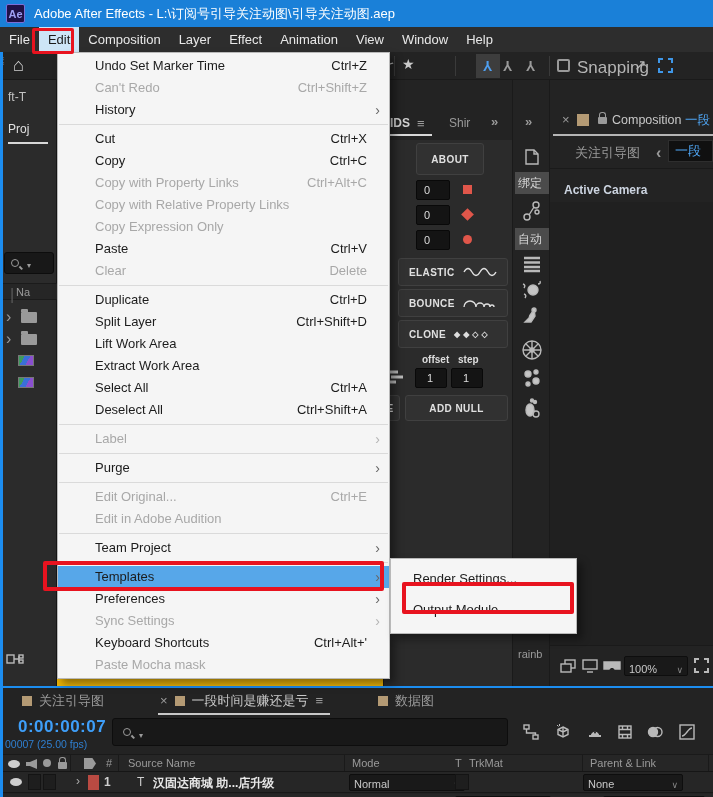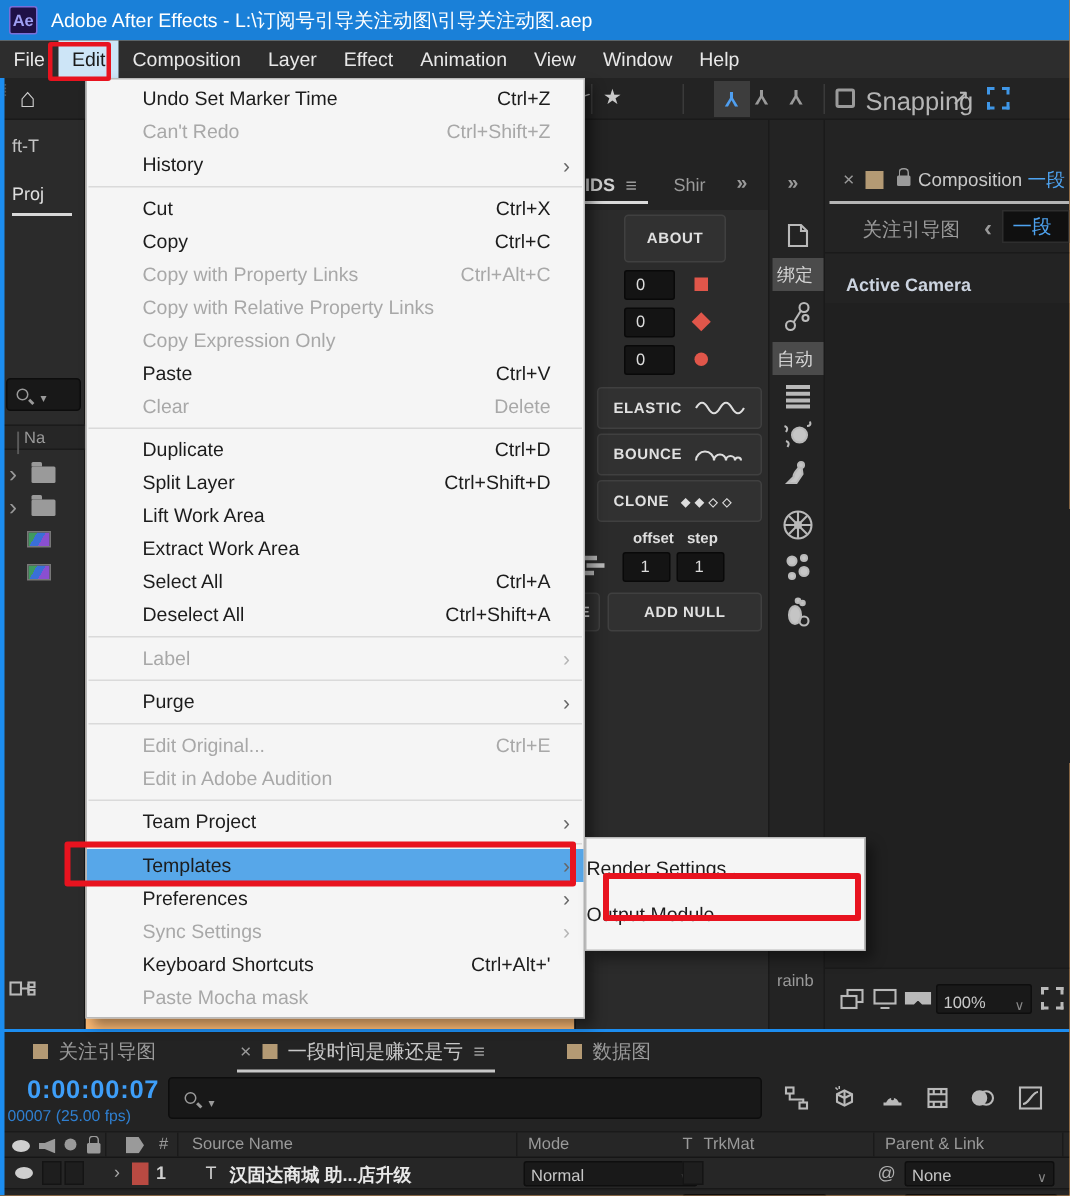--- a/index.html
+++ b/index.html
@@ -1,17 +1,17 @@
 <!DOCTYPE html>
 <html><head>
 <meta charset="utf-8">
 <style>
 *{margin:0;padding:0;box-sizing:border-box}
 body{font-family:"Liberation Sans",sans-serif;background:#111}
-.screen{position:relative;width:713px;height:797px;background:#fdba74;overflow:hidden;font-family:"Liberation Sans",sans-serif}
+.screen{position:relative;width:713px;height:797px;background:#eab308;overflow:hidden;font-family:"Liberation Sans",sans-serif}
 
 .titlebar{position:absolute;left:0;top:0;width:713px;height:27px;background:#1a80d8;display:flex;align-items:center;color:#fff;font-size:13px}
 .ae-badge{width:19px;height:19px;margin:0 9px 0 6px;background:#1f1147;border:1px solid #7a6fd8;color:#9f9ff2;font-size:11px;font-weight:bold;display:flex;align-items:center;justify-content:center;border-radius:2px}
 
 .menubar{position:absolute;left:0;top:27px;width:713px;height:25px;background:#2d2d2d;display:flex;align-items:stretch;font-size:13px;color:#e8e8e8}
 .mb-item{padding:0 9px;line-height:25px;white-space:nowrap}
 .mb-item.active{background:#cde5f7;color:#1a1a1a}
 
 .toolbar{position:absolute;left:0;top:52px;width:713px;height:28px;background:#232323;border-bottom:1px solid #1a1a1a}
 .tb-sep{position:absolute;top:4px;width:1px;height:20px;background:#3a3a3a}
@@ -71,21 +71,21 @@
 .mi{height:22px;line-height:22px;padding:0 22px 0 37px;position:relative;display:flex;white-space:nowrap}
 .mi i{font-style:normal;flex:1}
 .mi s{text-decoration:none;margin-left:12px}
 .mi .ar{position:absolute;right:9px;color:#666;font-size:14px}
 .mi.dis{color:#a8a8a8}
 .mi.dis .ar{color:#b5b5b5}
 .mi.hl{background:#57a7e9}
 .msep{height:7px;position:relative}
 .msep::after{content:"";position:absolute;left:1px;right:1px;top:3px;border-top:1px solid #dadada}
 .submenu{position:absolute;left:390px;top:558px;width:187px;height:76px;background:#f5f5f5;border:1px solid #b9b9b9;box-shadow:5px 5px 8px rgba(0,0,0,.4);padding:4px 0;z-index:41;font-size:13px;color:#1c1c1c}
-.smi{height:31px;line-height:31px;white-space:nowrap}
+.smi{height:31px;line-height:31px;padding-left:22px;white-space:nowrap}
 .redbox{position:absolute;border:4px solid #e8131f;z-index:50;border-radius:2px}
 svg{stroke:#b9b9b9;fill:none;stroke-width:1.4}
 .txt{position:absolute;white-space:nowrap}
 </style>
 </head>
 <body>
 
 <div class="screen">
 
   <div class="titlebar">
@@ -358,21 +358,21 @@
       <span class="chip" style="left:88px;top:3px;background:#b94a42"></span>
       <span class="txt" style="left:104px;top:3px;font-weight:bold">1</span>
       <span class="txt" style="left:137px;top:3px;color:#cfcfcf">T</span>
       <span class="txt" style="left:153px;top:3px;color:#e8e8e8;font-weight:bold">汉固达商城 助...店升级</span>
       <div class="dropbox" style="position:absolute;left:349px;top:2px;width:116px;height:17px">
           <span>Normal</span>
           <span style="color:#888;font-size:9px">∨</span>
         </div>
       <span class="sw" style="left:455px;top:2px;width:14px"></span>
       <span class="txt" style="left:585px;top:3px;color:#b0b0b0">@</span>
-      <div class="dropbox" style="position:absolute;left:603px;top:2px;width:100px;height:17px">
+      <div class="dropbox" style="position:absolute;left:583px;top:2px;width:100px;height:17px">
           <span>None</span>
           <span style="color:#888;font-size:9px">∨</span>
         </div>
     </div>
 
     <div class="lrow" style="top:106px">
 
       <div class="dropbox" style="position:absolute;left:455px;top:2px;width:96px;height:17px"></div>
 
       <div class="dropbox" style="position:absolute;left:603px;top:2px;width:102px;height:17px"></div>

